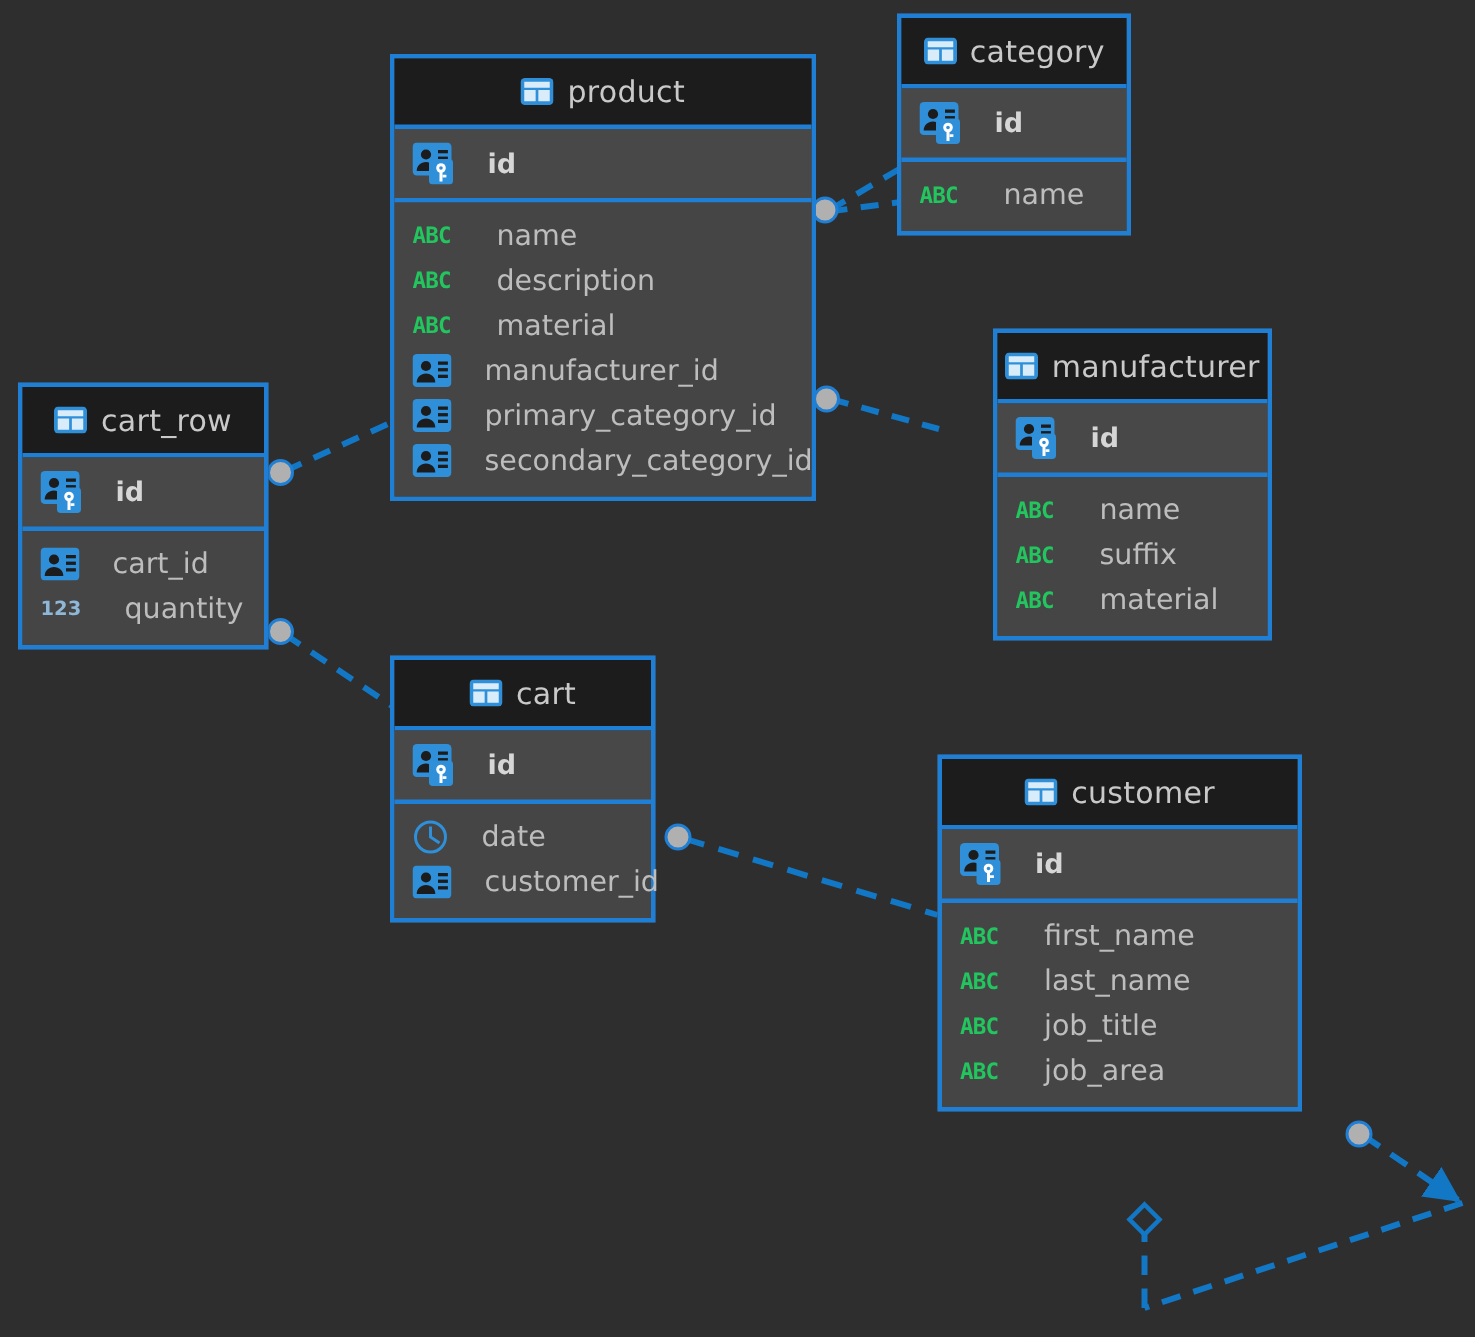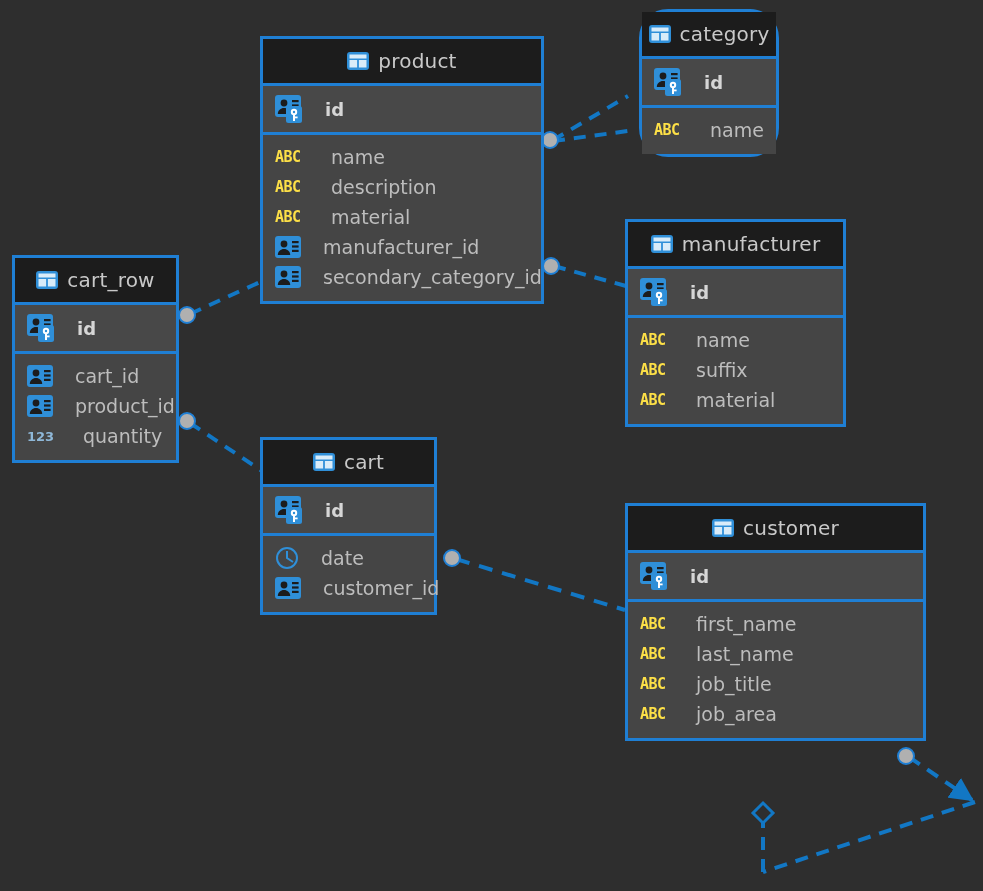--- a/index.html
+++ b/index.html
@@ -71,21 +71,21 @@
   }
   .col-row.pk .col-name {
     color: #d6d6d6;
     font-weight: bold;
     font-size: 18px;
   }
 
   
   .icon { flex: 0 0 auto; display: block; }
   .abc-icon {
-    color: #fde047;
+    color: #22c55e;
     font-family: "DejaVu Sans Mono", monospace;
     font-weight: bold;
     font-size: 15px;
     letter-spacing: -0.5px;
     width: 34px;
     flex: 0 0 auto;
   }
   .num-icon {
     color: #8fb8d8;
     font-family: "DejaVu Sans", sans-serif;
@@ -187,25 +187,36 @@
              </div>
           <div class="col-row">
                <svg class="icon" width="26" height="22" viewBox="0 0 26 22">
       <rect x="0" y="0" width="26" height="22" rx="3" fill="#2f8fd8"></rect>
       <circle cx="9" cy="8" r="3.4" fill="#1c1c1c"></circle>
       <path d="M2.8 19c0-3.6 2.8-6 6.2-6s6.2 2.4 6.2 6z" fill="#1c1c1c"></path>
       <rect x="17" y="5" width="6.6" height="2.2" fill="#1c1c1c"></rect>
       <rect x="17" y="9.4" width="6.6" height="2.2" fill="#1c1c1c"></rect>
       <rect x="17" y="13.8" width="6.6" height="2.2" fill="#1c1c1c"></rect>
     </svg>
+               <span class="col-name">primary_category_id</span>
+             </div>
+          <div class="col-row">
+               <svg class="icon" width="26" height="22" viewBox="0 0 26 22">
+      <rect x="0" y="0" width="26" height="22" rx="3" fill="#2f8fd8"></rect>
+      <circle cx="9" cy="8" r="3.4" fill="#1c1c1c"></circle>
+      <path d="M2.8 19c0-3.6 2.8-6 6.2-6s6.2 2.4 6.2 6z" fill="#1c1c1c"></path>
+      <rect x="17" y="5" width="6.6" height="2.2" fill="#1c1c1c"></rect>
+      <rect x="17" y="9.4" width="6.6" height="2.2" fill="#1c1c1c"></rect>
+      <rect x="17" y="13.8" width="6.6" height="2.2" fill="#1c1c1c"></rect>
+    </svg>
                <span class="col-name">secondary_category_id</span>
              </div>
         </div>
       </div>
-      <div class="table-node" style="left: 639px; top: 9px; width: 140px; border-radius: 29px;">
+      <div class="table-node" style="left: 598px; top: 9px; width: 156px;">
         <div class="table-header">
              <svg class="icon" width="22" height="18" viewBox="0 0 22 18">
       <rect x="0" y="0" width="22" height="18" rx="3" fill="#2f8fd8"></rect>
       <rect x="2.5" y="2.5" width="17" height="4" fill="#d9ecf9"></rect>
       <rect x="2.5" y="8" width="7.6" height="7.5" fill="#d9ecf9"></rect>
       <rect x="11.9" y="8" width="7.6" height="7.5" fill="#d9ecf9"></rect>
     </svg>
              <span class="table-title">category</span>
            </div>
         <div class="pk-section">
@@ -226,21 +237,21 @@
                <span class="col-name">id</span>
              </div>
         </div>
         <div class="col-section">
           <div class="col-row">
                <span class="abc-icon">ABC</span>
                <span class="col-name">name</span>
              </div>
         </div>
       </div>
-      <div class="table-node" style="left: 625px; top: 219px; width: 221px;">
+      <div class="table-node" style="left: 662px; top: 219px; width: 186px;">
         <div class="table-header">
              <svg class="icon" width="22" height="18" viewBox="0 0 22 18">
       <rect x="0" y="0" width="22" height="18" rx="3" fill="#2f8fd8"></rect>
       <rect x="2.5" y="2.5" width="17" height="4" fill="#d9ecf9"></rect>
       <rect x="2.5" y="8" width="7.6" height="7.5" fill="#d9ecf9"></rect>
       <rect x="11.9" y="8" width="7.6" height="7.5" fill="#d9ecf9"></rect>
     </svg>
              <span class="table-title">manufacturer</span>
            </div>
         <div class="pk-section">
@@ -308,31 +319,20 @@
           <div class="col-row">
                <svg class="icon" width="26" height="22" viewBox="0 0 26 22">
       <rect x="0" y="0" width="26" height="22" rx="3" fill="#2f8fd8"></rect>
       <circle cx="9" cy="8" r="3.4" fill="#1c1c1c"></circle>
       <path d="M2.8 19c0-3.6 2.8-6 6.2-6s6.2 2.4 6.2 6z" fill="#1c1c1c"></path>
       <rect x="17" y="5" width="6.6" height="2.2" fill="#1c1c1c"></rect>
       <rect x="17" y="9.4" width="6.6" height="2.2" fill="#1c1c1c"></rect>
       <rect x="17" y="13.8" width="6.6" height="2.2" fill="#1c1c1c"></rect>
     </svg>
                <span class="col-name">cart_id</span>
-             </div>
-          <div class="col-row">
-               <svg class="icon" width="26" height="22" viewBox="0 0 26 22">
-      <rect x="0" y="0" width="26" height="22" rx="3" fill="#2f8fd8"></rect>
-      <circle cx="9" cy="8" r="3.4" fill="#1c1c1c"></circle>
-      <path d="M2.8 19c0-3.6 2.8-6 6.2-6s6.2 2.4 6.2 6z" fill="#1c1c1c"></path>
-      <rect x="17" y="5" width="6.6" height="2.2" fill="#1c1c1c"></rect>
-      <rect x="17" y="9.4" width="6.6" height="2.2" fill="#1c1c1c"></rect>
-      <rect x="17" y="13.8" width="6.6" height="2.2" fill="#1c1c1c"></rect>
-    </svg>
-               <span class="col-name">product_id</span>
              </div>
           <div class="col-row">
                <span class="num-icon">123</span>
                <span class="col-name">quantity</span>
              </div>
         </div>
       </div>
       <div class="table-node" style="left: 260px; top: 437px; width: 177px;">
         <div class="table-header">
              <svg class="icon" width="22" height="18" viewBox="0 0 22 18">
@@ -375,21 +375,21 @@
       <circle cx="9" cy="8" r="3.4" fill="#1c1c1c"></circle>
       <path d="M2.8 19c0-3.6 2.8-6 6.2-6s6.2 2.4 6.2 6z" fill="#1c1c1c"></path>
       <rect x="17" y="5" width="6.6" height="2.2" fill="#1c1c1c"></rect>
       <rect x="17" y="9.4" width="6.6" height="2.2" fill="#1c1c1c"></rect>
       <rect x="17" y="13.8" width="6.6" height="2.2" fill="#1c1c1c"></rect>
     </svg>
                <span class="col-name">customer_id</span>
              </div>
         </div>
       </div>
-      <div class="table-node" style="left: 625px; top: 503px; width: 301px;">
+      <div class="table-node" style="left: 625px; top: 503px; width: 243px;">
         <div class="table-header">
              <svg class="icon" width="22" height="18" viewBox="0 0 22 18">
       <rect x="0" y="0" width="22" height="18" rx="3" fill="#2f8fd8"></rect>
       <rect x="2.5" y="2.5" width="17" height="4" fill="#d9ecf9"></rect>
       <rect x="2.5" y="8" width="7.6" height="7.5" fill="#d9ecf9"></rect>
       <rect x="11.9" y="8" width="7.6" height="7.5" fill="#d9ecf9"></rect>
     </svg>
              <span class="table-title">customer</span>
            </div>
         <div class="pk-section">

